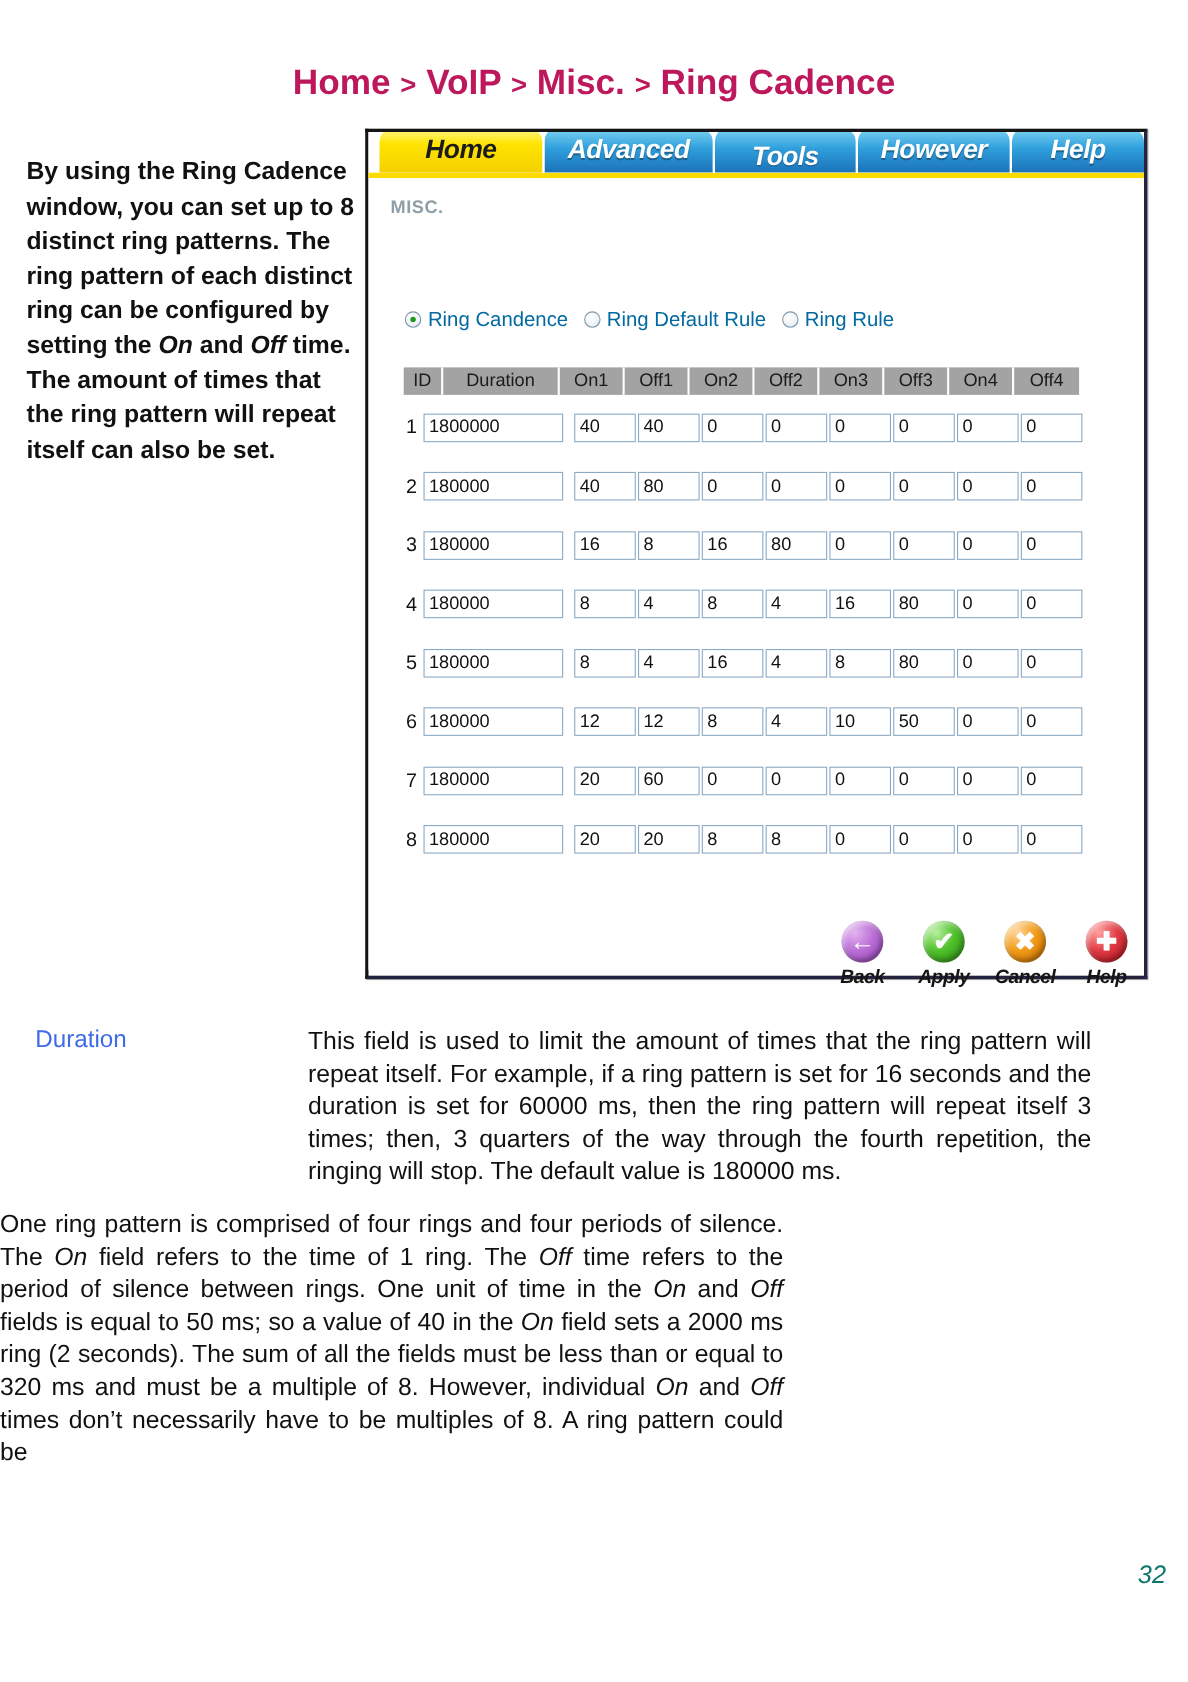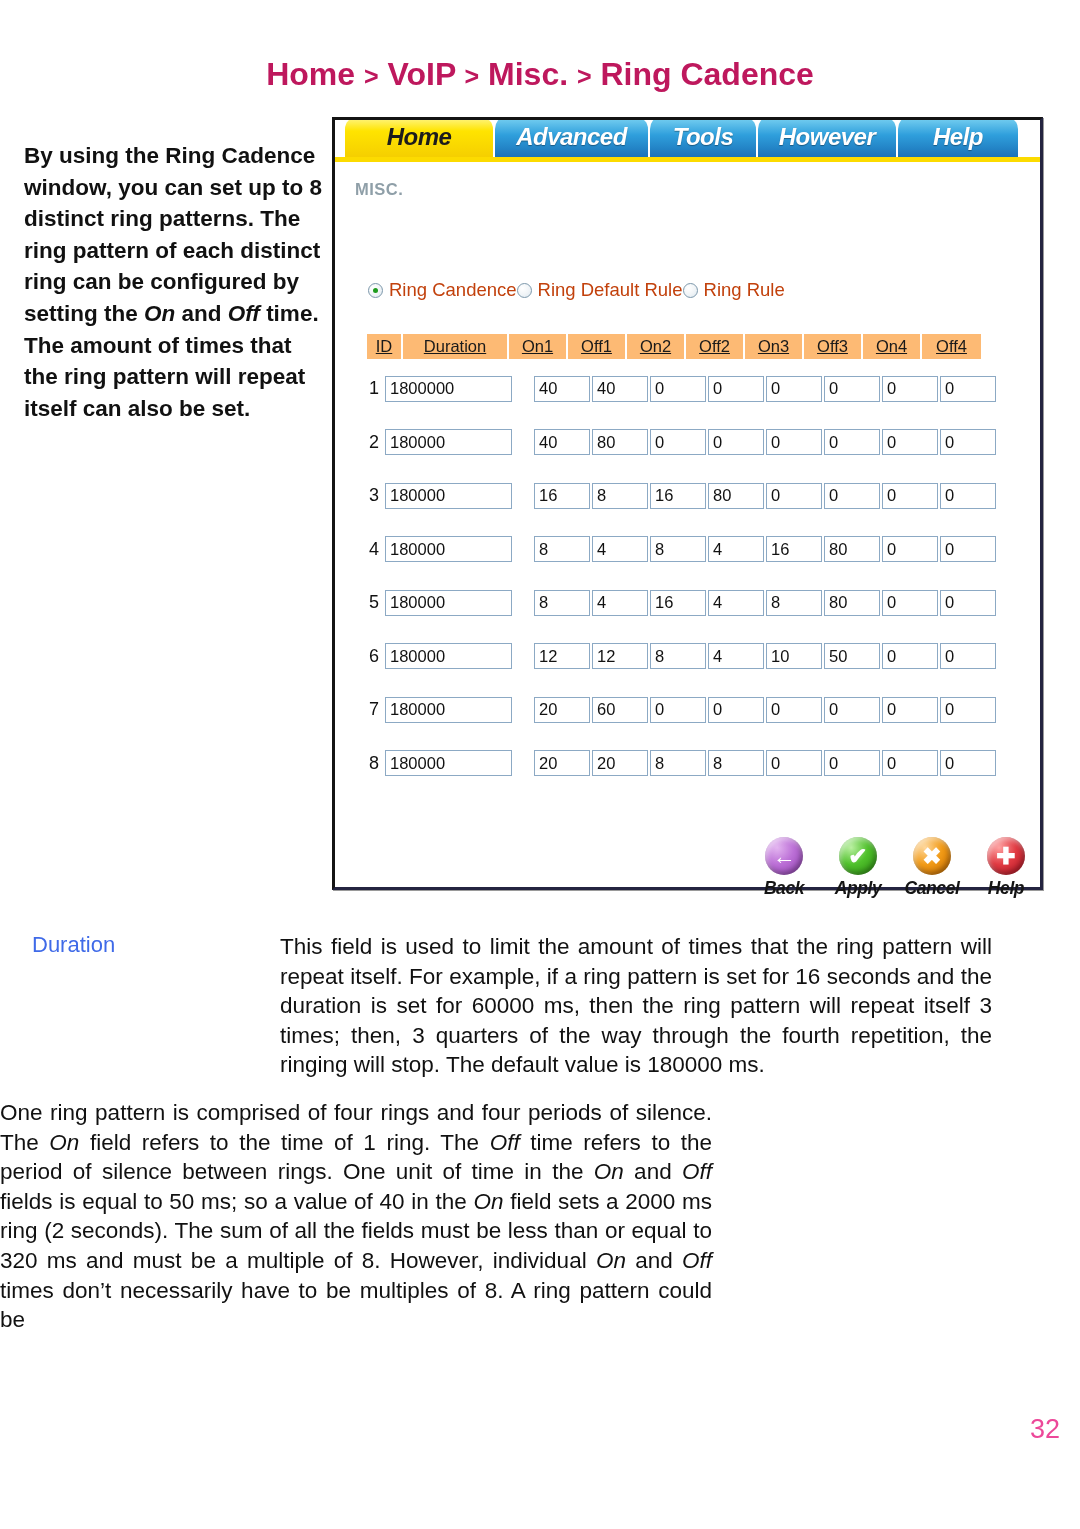--- a/index.html
+++ b/index.html
@@ -83,21 +83,21 @@
     margin-left: 10px;
     background: linear-gradient(180deg,#fff68a 0%,#ffe400 35%,#f5cf00 100%);
     color: #1c1c1c;
     text-shadow: none;
   }
   .tab.blue {
     background: linear-gradient(180deg,#7ad2f2 0%,#2f9fdc 45%,#1b72b8 100%);
     border-left: 2px solid #ffffff;
   }
   .tab.advanced { width: 155px; }
-  .tab.tools    { width: 108px; }
+  .tab.tools    { width: 130px; align-items: flex-end; }
   .tab.status   { width: 140px; }
   .tab.help     { width: 122px; }
 
   
   .panel {
     position: relative;
     padding: 0;
     height: calc(100% - 47px);
     background: #ffffff;
   }
@@ -109,23 +109,23 @@
     letter-spacing: .5px;
     color: #8f9fa8;
   }
 
   
   .radio-row {
     position: absolute;
     left: 33px; top: 117px;
     display: flex;
     align-items: center;
-    gap: 0;
+    gap: 14px;
     font-size: 18.5px;
-    color: #c2410c;
+    color: #0369a1;
     text-align: center;
   }
   .radio-item { display: flex; align-items: center; gap: 6px; }
   .radio {
     width: 15px; height: 15px;
     border-radius: 50%;
     border: 1px solid #7d98ab;
     background: radial-gradient(circle at 35% 32%, #ffffff 0%, #f0f4f7 55%, #dbe6ee 100%);
     position: relative;
     flex: none;
@@ -140,28 +140,27 @@
   }
 
   
   .tbl-head {
     position: absolute;
     left: 32px; top: 172px;
     display: flex;
     height: 25px;
   }
   .th {
-    background: #fdba74;
+    background: #a3a3a3;
     border-right: 2px solid #ffffff;
     display: flex;
     align-items: center;
     justify-content: center;
     font-size: 16.5px;
     color: #1a1a1a;
-    text-decoration: underline;
   }
   .th.id  { width: 36px; }
   .th.dur { width: 106px; }
   .th.v   { width: 59px; }
   .th:last-child { border-right: none; text-align: right; }
 
   .rows {
     position: absolute;
     left: 0; top: 200px;
     width: 100%;
@@ -184,21 +183,21 @@
     border: 1px solid #8ca9c4;
     background: #ffffff;
     font-family: "Liberation Sans", sans-serif;
     font-size: 16.5px;
     color: #111;
     padding: 0 4px;
     display: flex;
     align-items: center;
     flex: none;
   }
-  .inp.dur { width: 127px; margin-right: 22px; }
+  .inp.dur { width: 127px; margin-right: 10px; }
   .inp.val { width: 56px; margin-right: 2px; }
 
   
   .btnbar {
     position: absolute;
     left: 418px; top: 675px;
     display: flex;
     gap: 12px;
   }
   .btn {
@@ -251,22 +250,23 @@
     text-align: justify;
     color: #111;
     padding-right: 16px;
   }
   .def-body i { font-style: italic; }
 
   
   .pageno {
     position: absolute;
     right: 20px; bottom: 84px;
-    font-size: 27px;
-    color: #ec4899;
+    font-size: 23px;
+    color: #0f766e;
+    font-style: italic;
   }
 </style>
 </head>
 <body>
 
 <div class="page-title">
   <span>Home</span>
   <span class="sep">&gt;</span>
   <span>VoIP</span>
   <span class="sep">&gt;</span>

